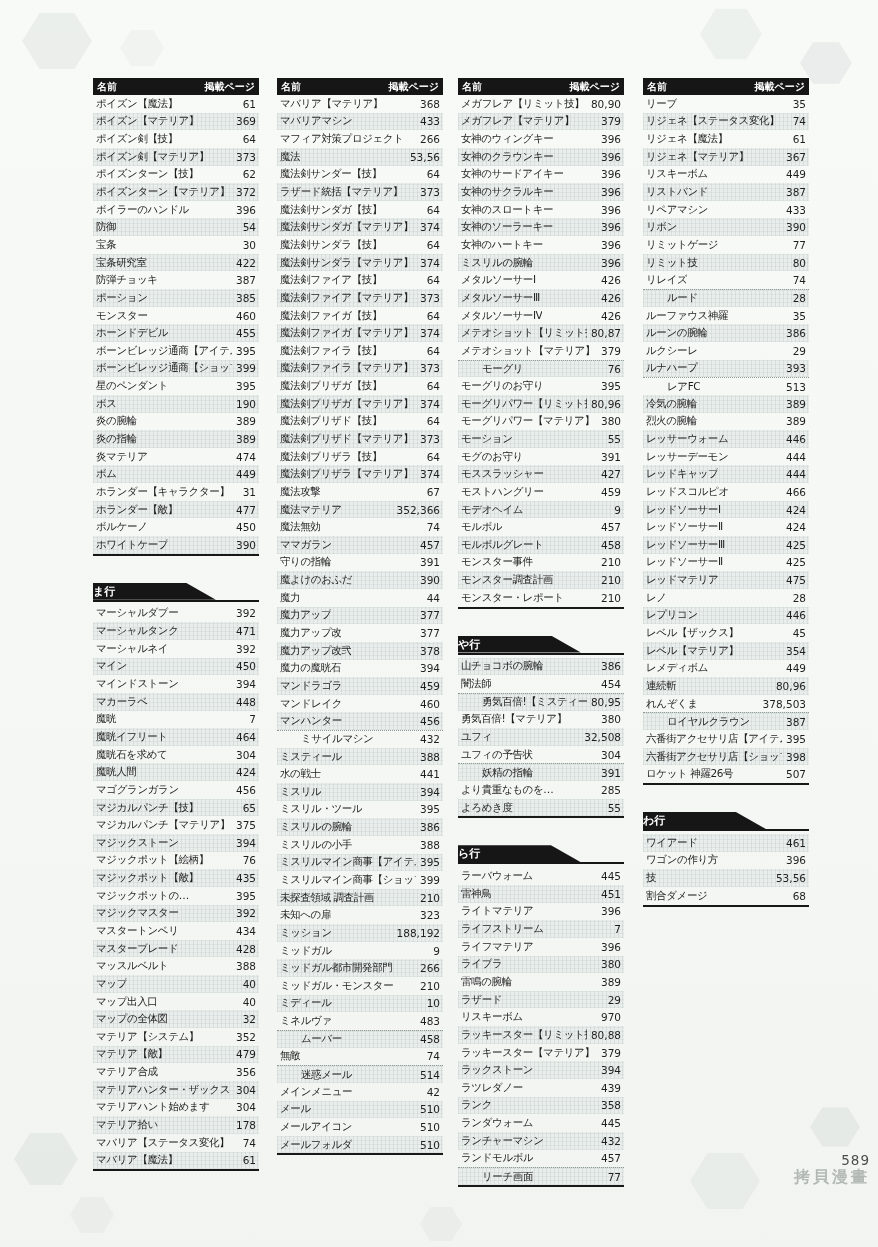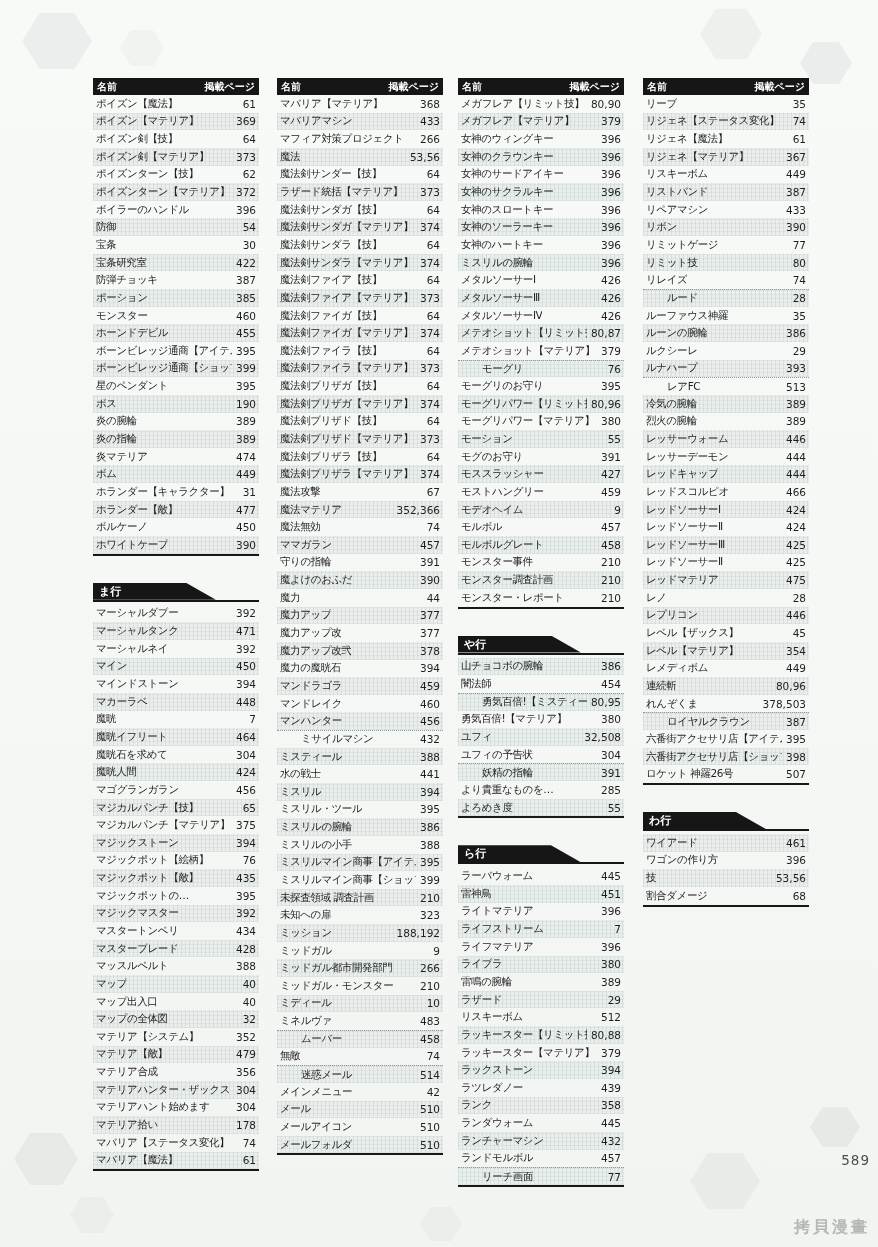--- a/index.html
+++ b/index.html
@@ -23,24 +23,24 @@
     background:
       repeating-linear-gradient(90deg,rgba(158,178,172,0.22) 0 1px,transparent 1px 4px),
       repeating-linear-gradient(0deg,rgba(158,178,172,0.15) 0 1px,transparent 1px 4px),
       #e9edec;}
   .row.dotted{border-top:1px dotted #8f9a97;padding-left:24px;}
   .banner{position:relative;height:17px;margin-top:27px;margin-bottom:3px;
     border-bottom:2px solid #161616;}
   .banner .shape{position:absolute;left:0;top:0;width:100%;height:100%;
     background:#161616;clip-path:polygon(0 0,56% 0,74% 100%,0 100%);}
   .banner .lbl{position:relative;z-index:1;color:#fff;font-weight:bold;
-    font-size:11px;padding-left:6px;line-height:17px;display:block;}
+    font-size:11px;line-height:17px;display:block;}
   .page-number{position:absolute;top:1152px;left:810px;width:60px;text-align:right;
     font-size:13.5px;color:#4c4c4c;letter-spacing:1px;}
-  .watermark{position:absolute;top:1217px;left:750px;width:120px;text-align:right;
+  .watermark{position:absolute;top:1167px;left:750px;width:120px;text-align:right;
     font-size:16px;font-weight:bold;color:#b2b8b4;letter-spacing:3px;}
 </style>
 </head>
 <body>
 
 <div class="hex" style="left:22px;top:10px;width:70px;height:62px;"></div>
 <div class="hex" style="left:120px;top:28px;width:44px;height:40px;background:rgba(150,165,158,0.08);"></div>
 <div class="hex" style="left:700px;top:6px;width:62px;height:56px;background:rgba(150,165,158,0.10);"></div>
 <div class="hex" style="left:800px;top:40px;width:52px;height:46px;background:rgba(150,165,158,0.14);"></div>
 <div class="hex" style="left:14px;top:1130px;width:64px;height:58px;background:rgba(150,165,158,0.12);"></div>
@@ -740,21 +740,21 @@
       <div class="row">
         <span class="nm">雷鳴の腕輪</span>
         <span class="pg">389</span>
       </div>
       <div class="row shaded">
         <span class="nm">ラザード</span>
         <span class="pg">29</span>
       </div>
       <div class="row">
         <span class="nm">リスキーボム</span>
-        <span class="pg">512</span>
+        <span class="pg">970</span>
       </div>
       <div class="row shaded">
         <span class="nm">ラッキースター【リミット技】</span>
         <span class="pg">80,88</span>
       </div>
       <div class="row">
         <span class="nm">ラッキースター【マテリア】</span>
         <span class="pg">379</span>
       </div>
       <div class="row shaded">

